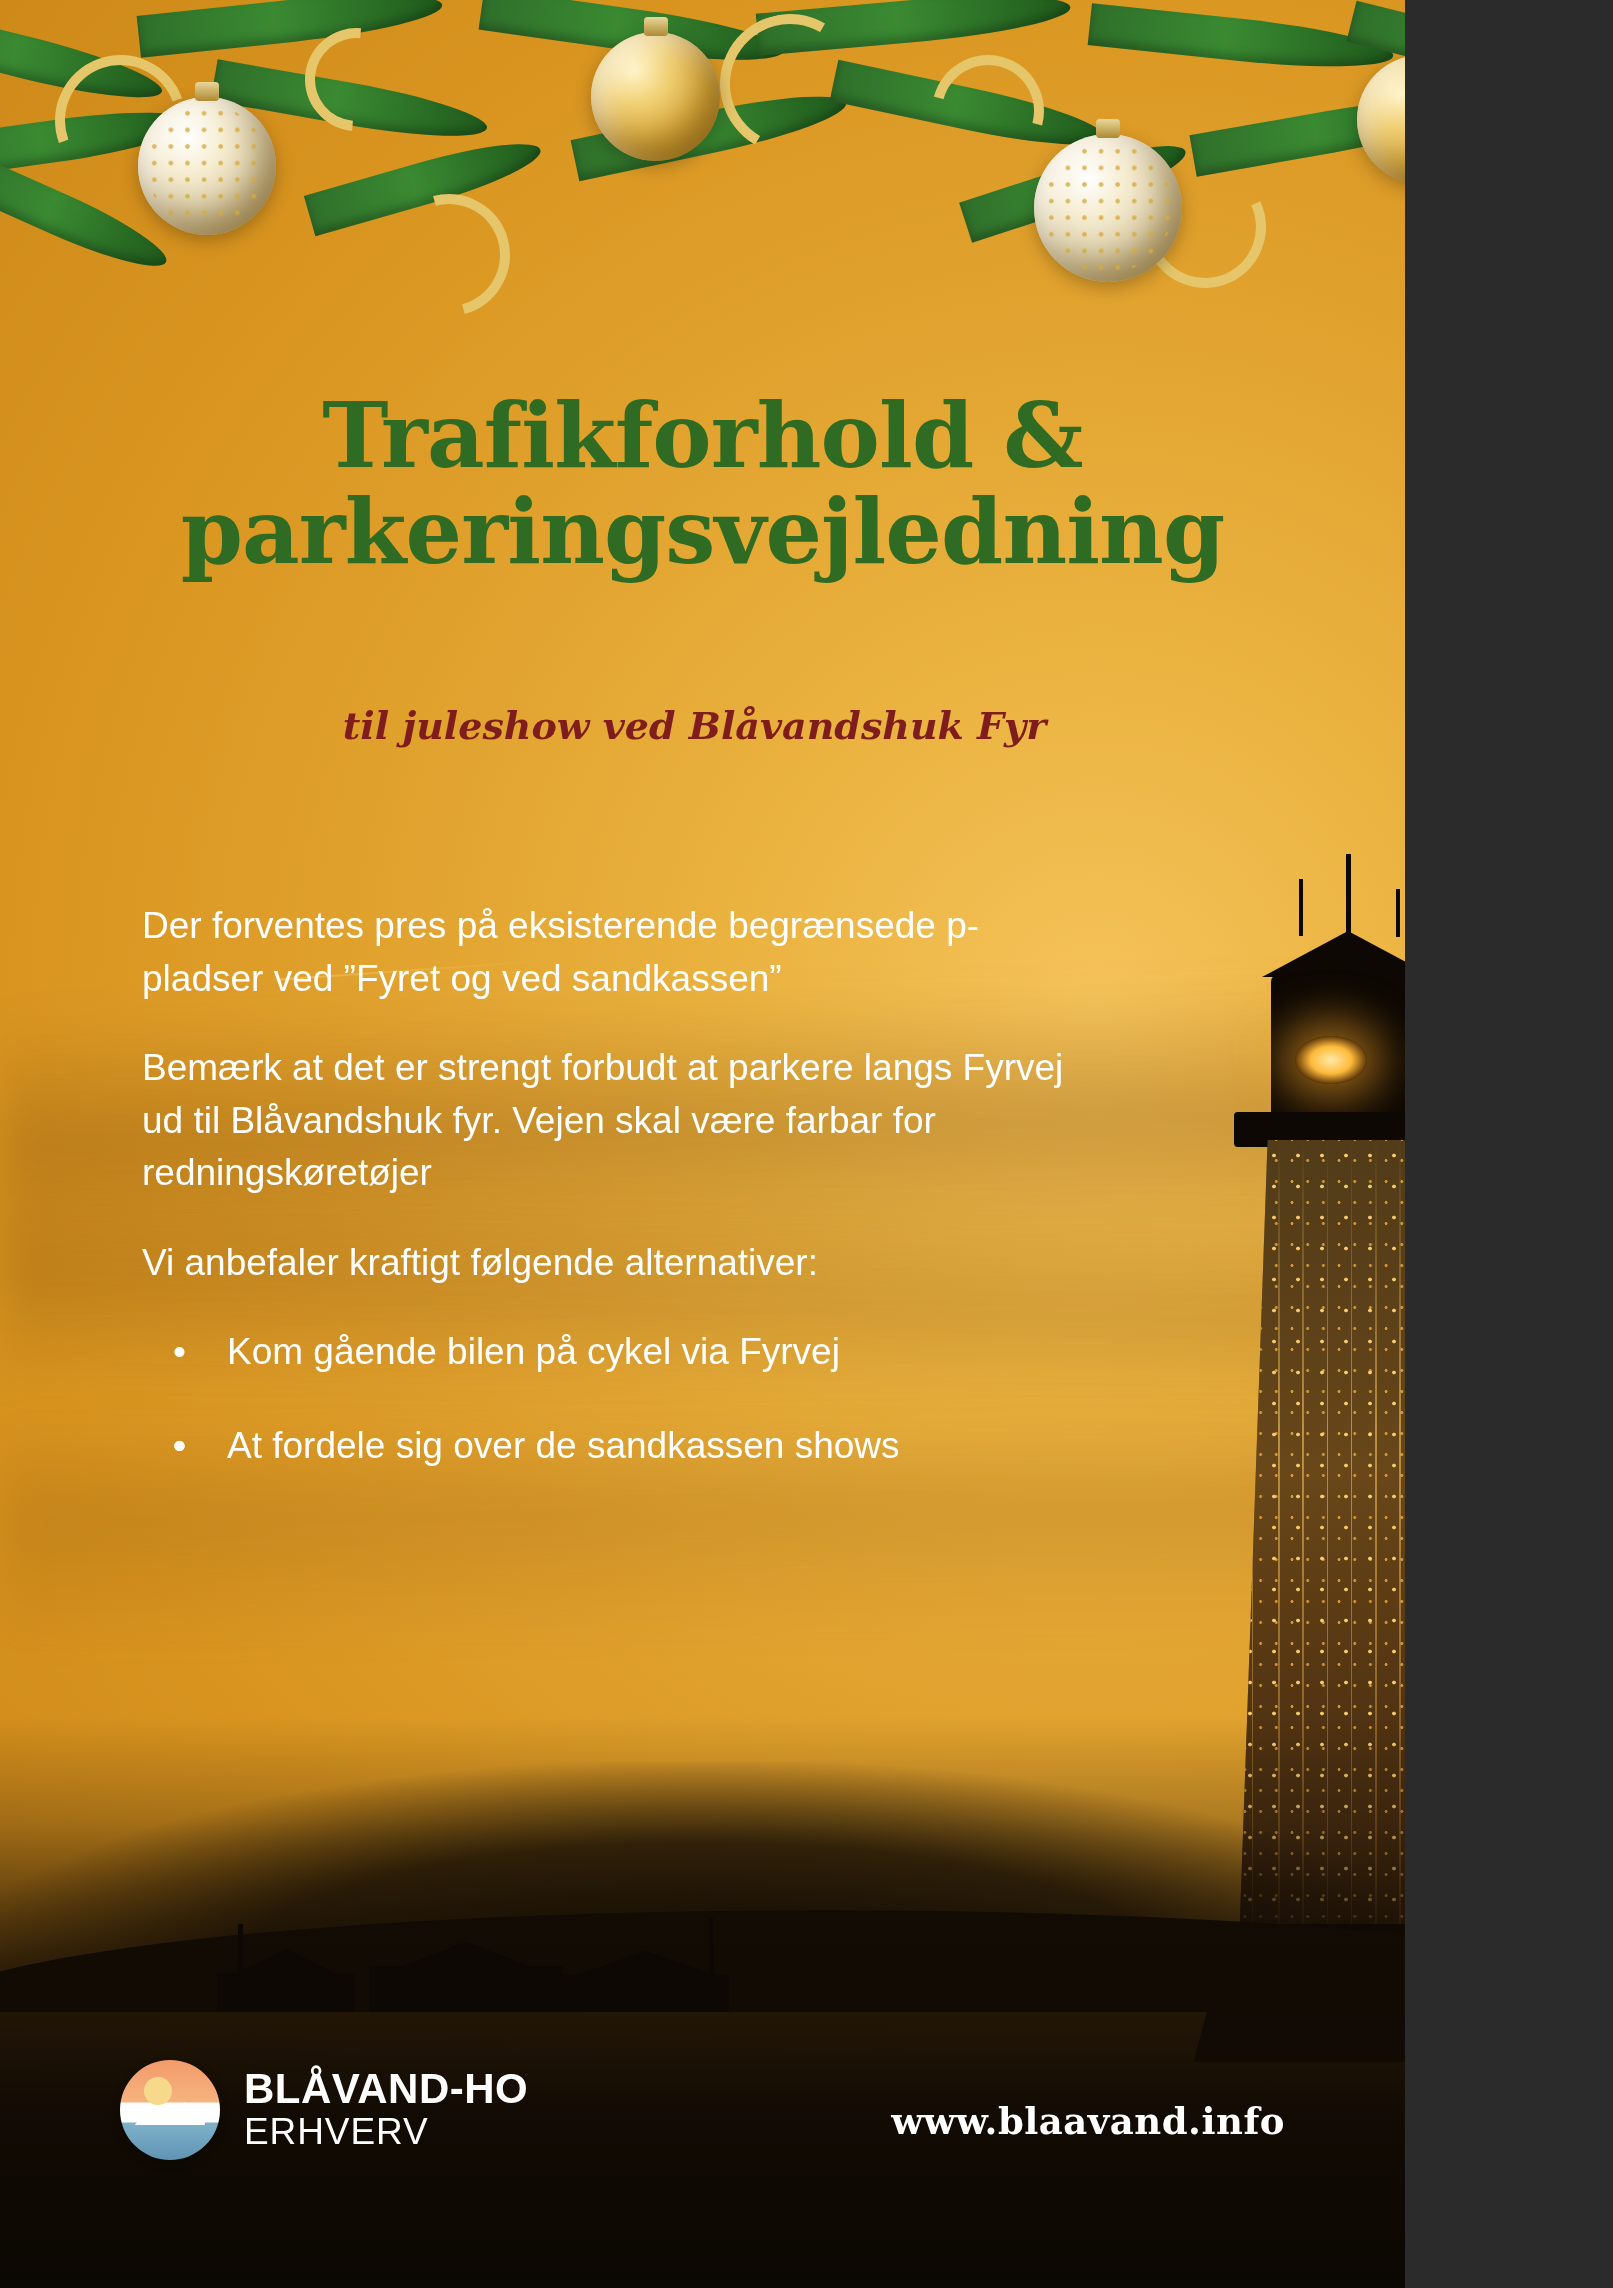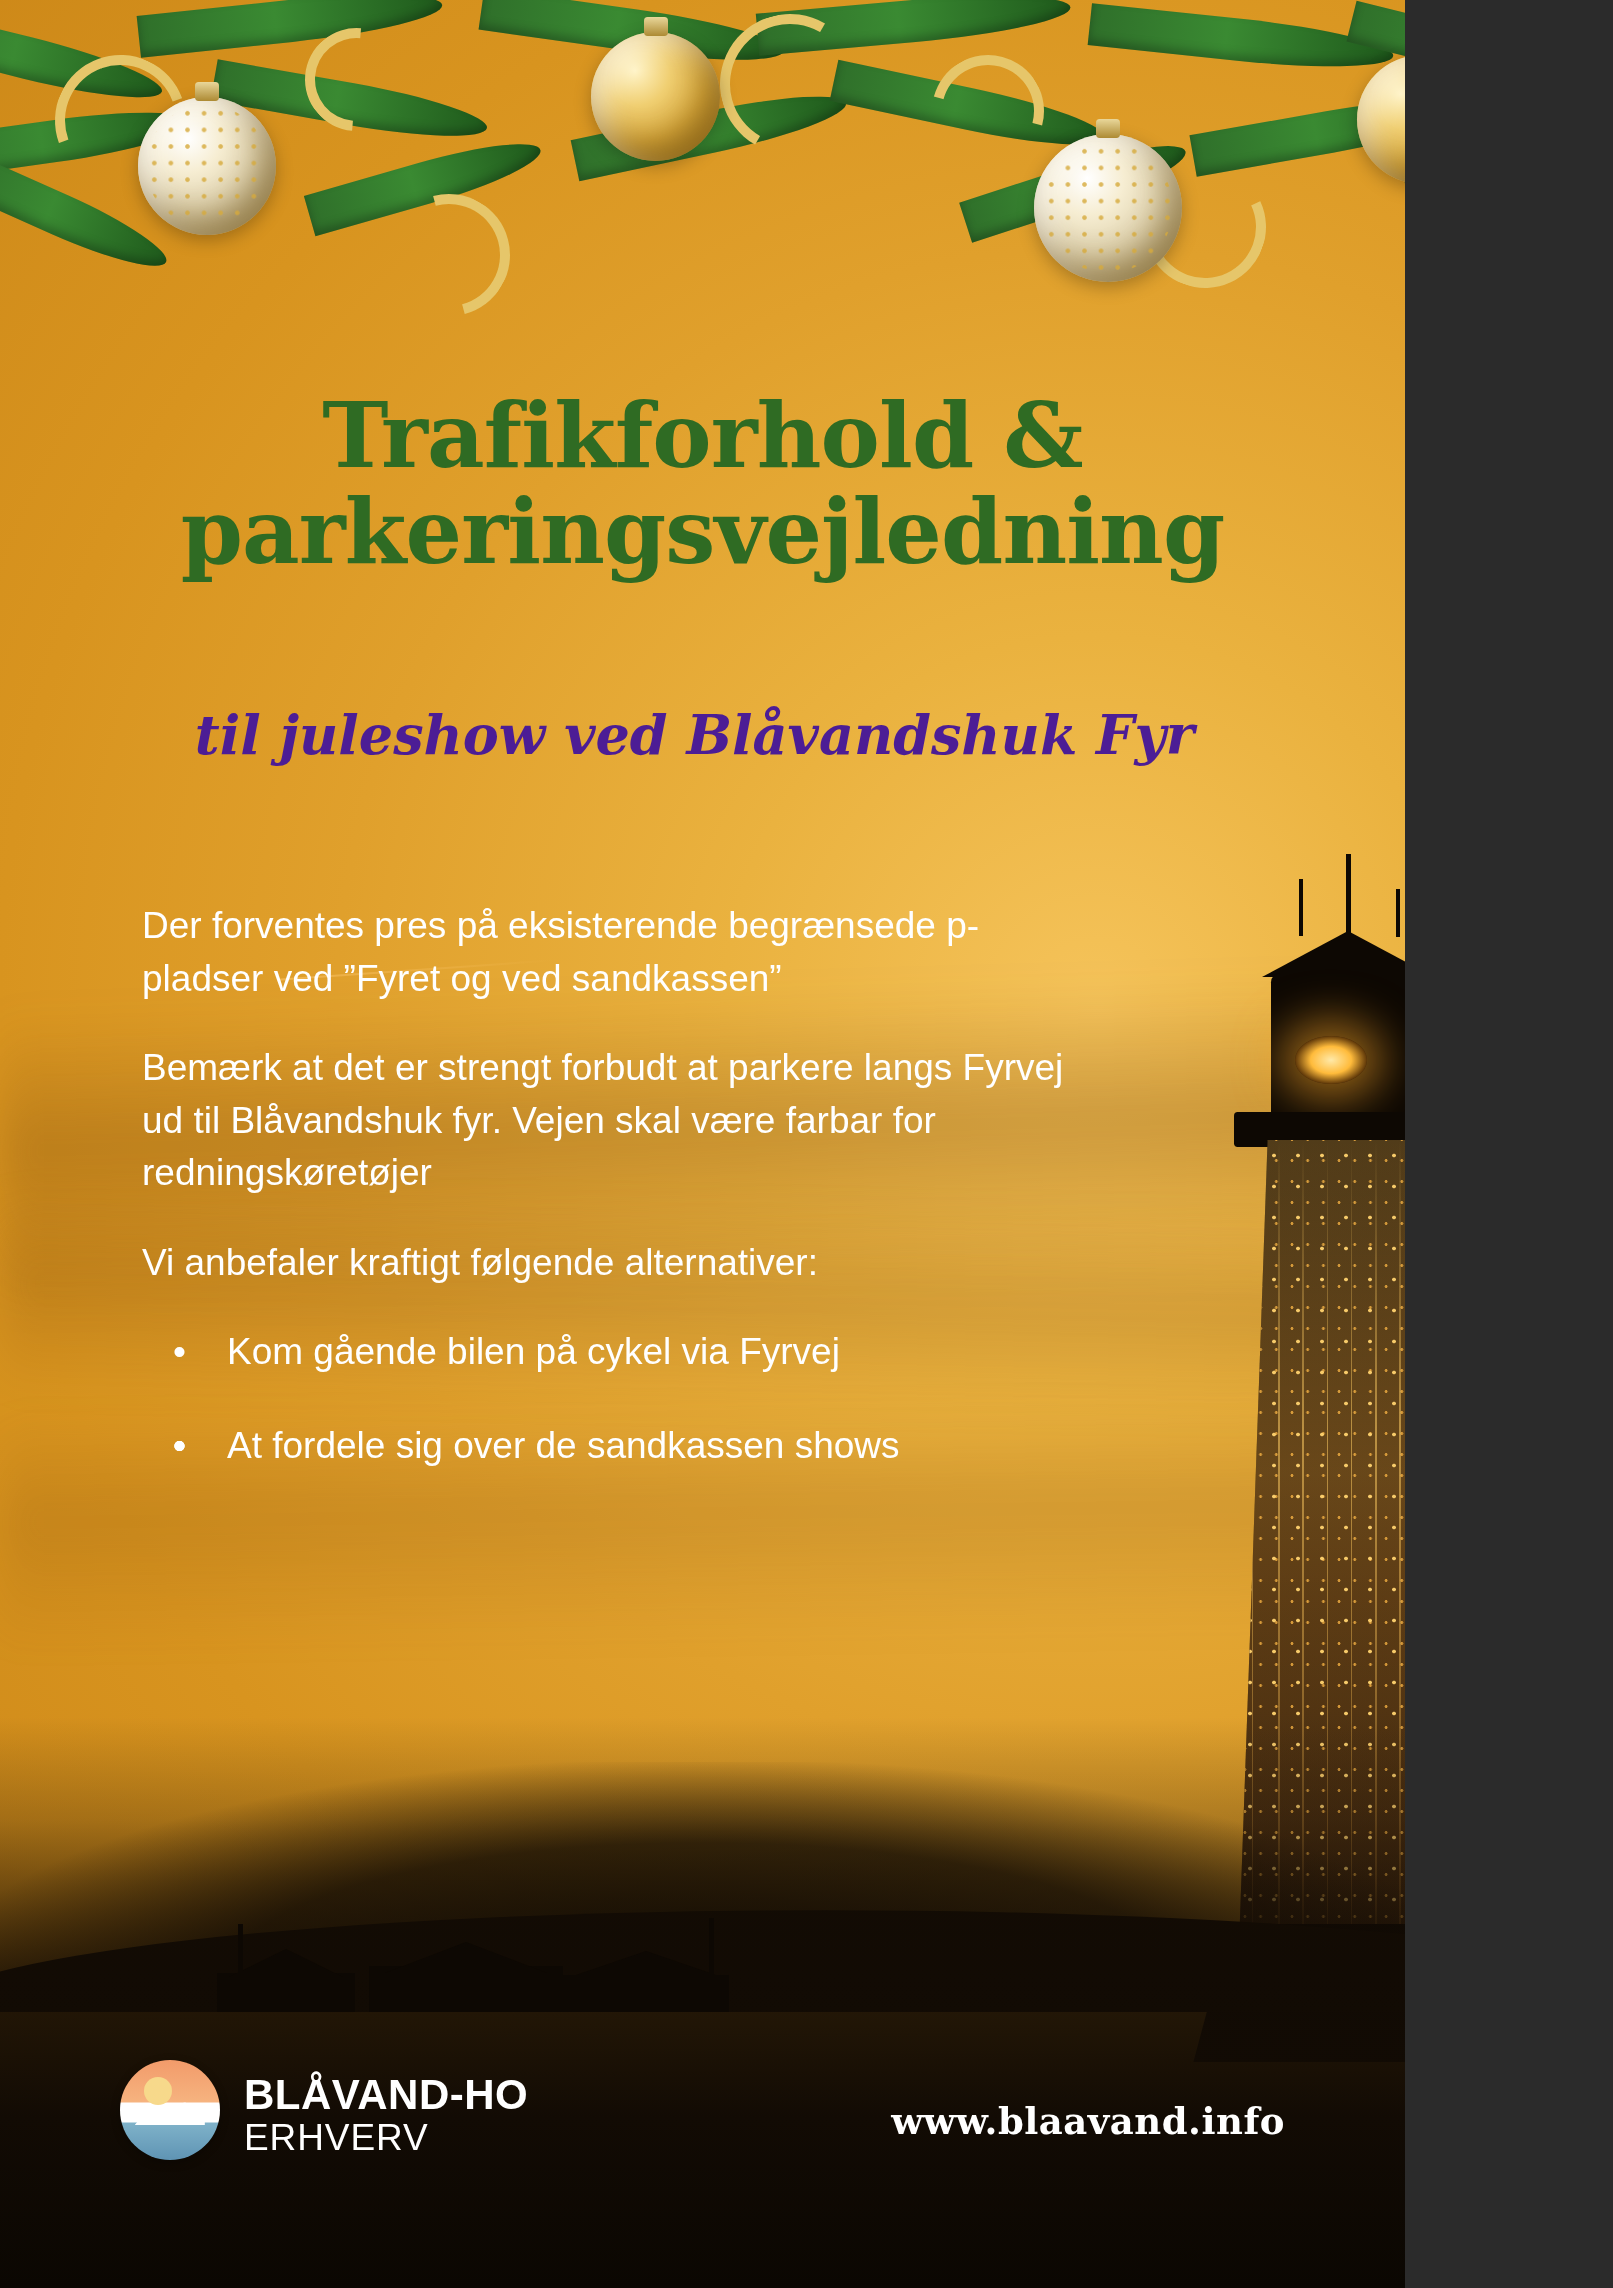--- a/index.html
+++ b/index.html
@@ -213,22 +213,22 @@
     letter-spacing: -0.9px;
   }
   .subtitle {
     position: absolute;
     left: 0; right: 16px;
     top: 703px;
     text-align: center;
     font-family: "DejaVu Serif", serif;
     font-style: italic;
     font-weight: 700;
-    font-size: 54px;
-    color: #4c1d95;
+    font-size: 38px;
+    color: #7f1d1d;
   }
 
   .body {
     position: absolute;
     left: 118px;
     top: 900px;
     width: 978px;
     color: #ffffff;
     font-size: 37px;
     line-height: 1.42;
@@ -245,21 +245,21 @@
     max-width: 932px;
   }
   .list li .dot {
     position: absolute;
     left: 31px; top: 0;
     font-size: 37px;
     line-height: 1.42;
   }
 
   
-  .logo { position: absolute; left: 120px; bottom: 129px; display: flex; align-items: flex-end; }
+  .logo { position: absolute; left: 120px; bottom: 129px; display: flex; align-items: center; }
   .logo-mark {
     width: 100px; height: 100px;
     border-radius: 50%;
     background: linear-gradient(180deg, #f29b6a 0%, #f6b37f 42%, #ffffff 43%, #ffffff 62%, #7fb2c9 63%, #5f94b4 100%);
     position: relative;
     overflow: hidden;
     box-shadow: 0 2.8px 9.2px rgba(0,0,0,.3);
   }
   .logo-mark .sun {
     position: absolute; left: 24px; top: 16.6px;

